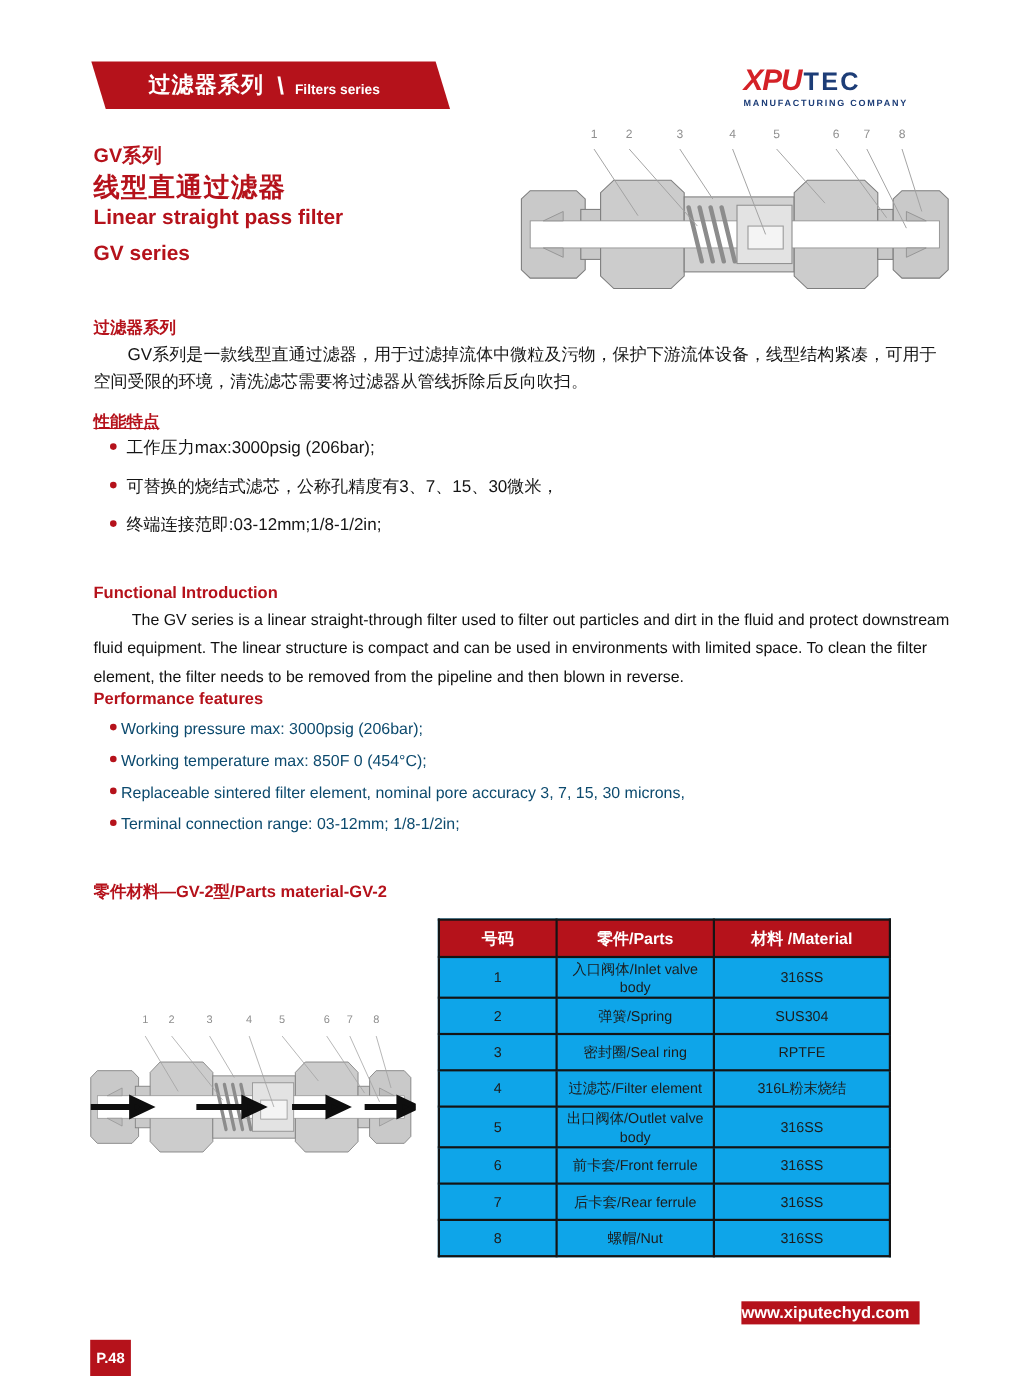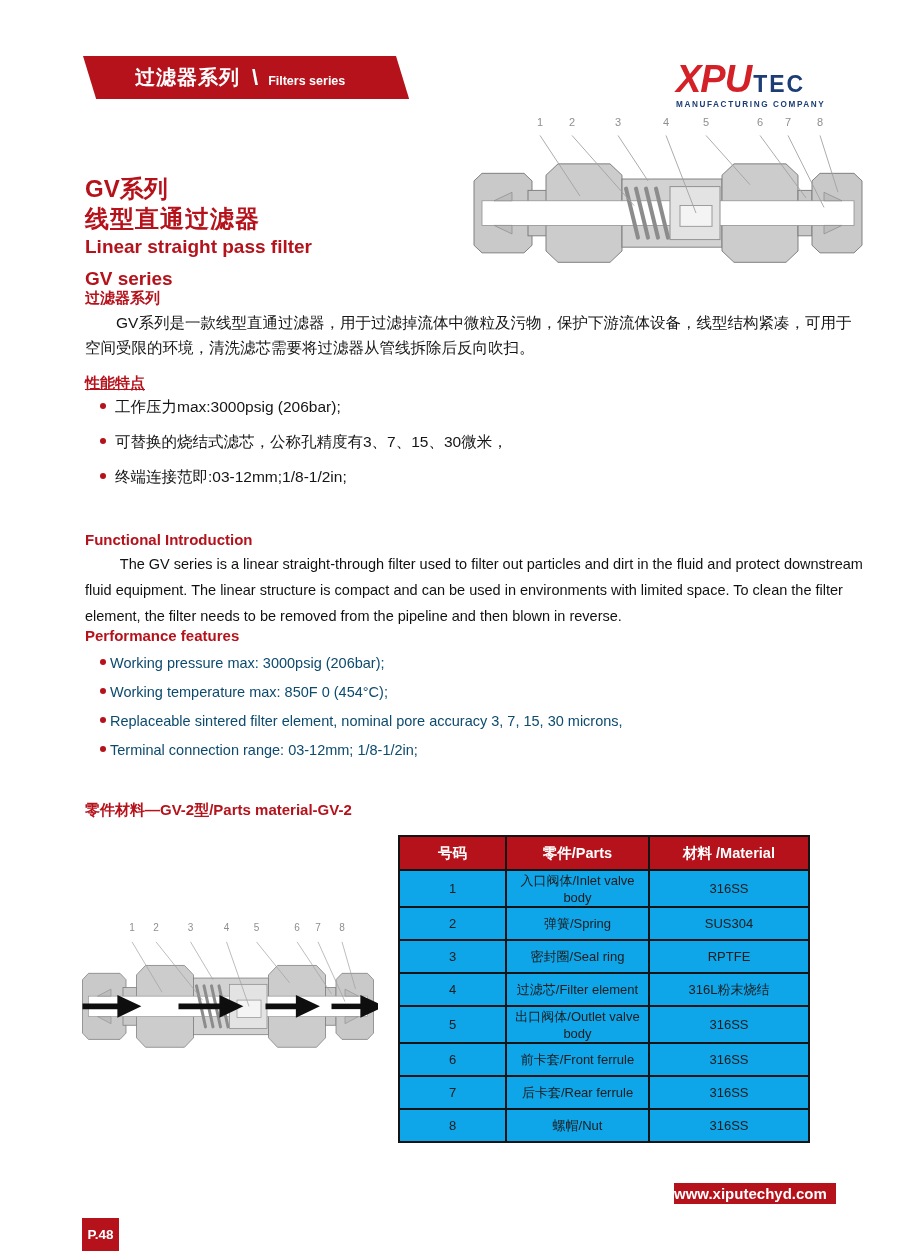--- a/index.html
+++ b/index.html
@@ -12,27 +12,27 @@
            background:var(--accent); transform:skewX(17deg); transform-origin:top left; }
   .banner-inner{ transform:skewX(-17deg); transform-origin:top left; height:100%;
                  display:flex; align-items:center; padding-left:52px; color:#fff; white-space:nowrap; }
   .banner-zh{ font-size:20px; font-weight:bold; letter-spacing:1px; }
   .banner-sep{ font-size:22px; font-weight:bold; margin:0 10px 0 12px; }
   .banner-en{ font-size:12.5px; font-weight:bold; position:relative; top:3px; }
 
   
   .logo{ position:absolute; left:676px; top:60px; width:170px; text-align:left; }
   .logo-row{ display:flex; align-items:baseline; }
-  .logo-xpu{ color:#d42127; font-weight:bold; font-style:italic; font-size:38px; letter-spacing:-1px; line-height:1; }
+  .logo-xpu{ color:#d42127; font-weight:bold; font-style:italic; font-size:27px; letter-spacing:-1px; line-height:1; }
   .logo-tec{ color:var(--navy); font-weight:bold; font-size:23px; letter-spacing:2px; line-height:1; margin-left:2px; }
   .logo-tag{ color:var(--navy); font-weight:bold; font-size:8.2px; letter-spacing:1.6px; margin-top:2px; }
 
   
   .product-title{ position:absolute; left:85px; top:126px; color:var(--accent); }
-  .pt-zh1{ font-size:24px; font-weight:bold; line-height:30px;margin-top:48px; }
+  .pt-zh1{ font-size:18px; font-weight:bold; line-height:30px; }
   .pt-zh2{ font-size:24px; font-weight:bold; line-height:30px; letter-spacing:1px; }
   .pt-en{ font-size:19px; font-weight:bold; line-height:26px; }
 
   
   .sec-heading{ position:absolute; left:85px; color:var(--accent); font-weight:bold; font-size:15px; }
   .body-zh{ position:absolute; left:85px; width:778px; font-size:15.5px; line-height:25px; text-indent:2em; color:#151515; }
   .body-en{ position:absolute; left:85px; width:780px; font-size:14.5px; line-height:26px; text-indent:2.4em; color:#111; }
 
   ul.features{ position:absolute; left:100px; margin:0; padding:0; list-style:none; }
   ul.features li{ display:flex; align-items:baseline; }

